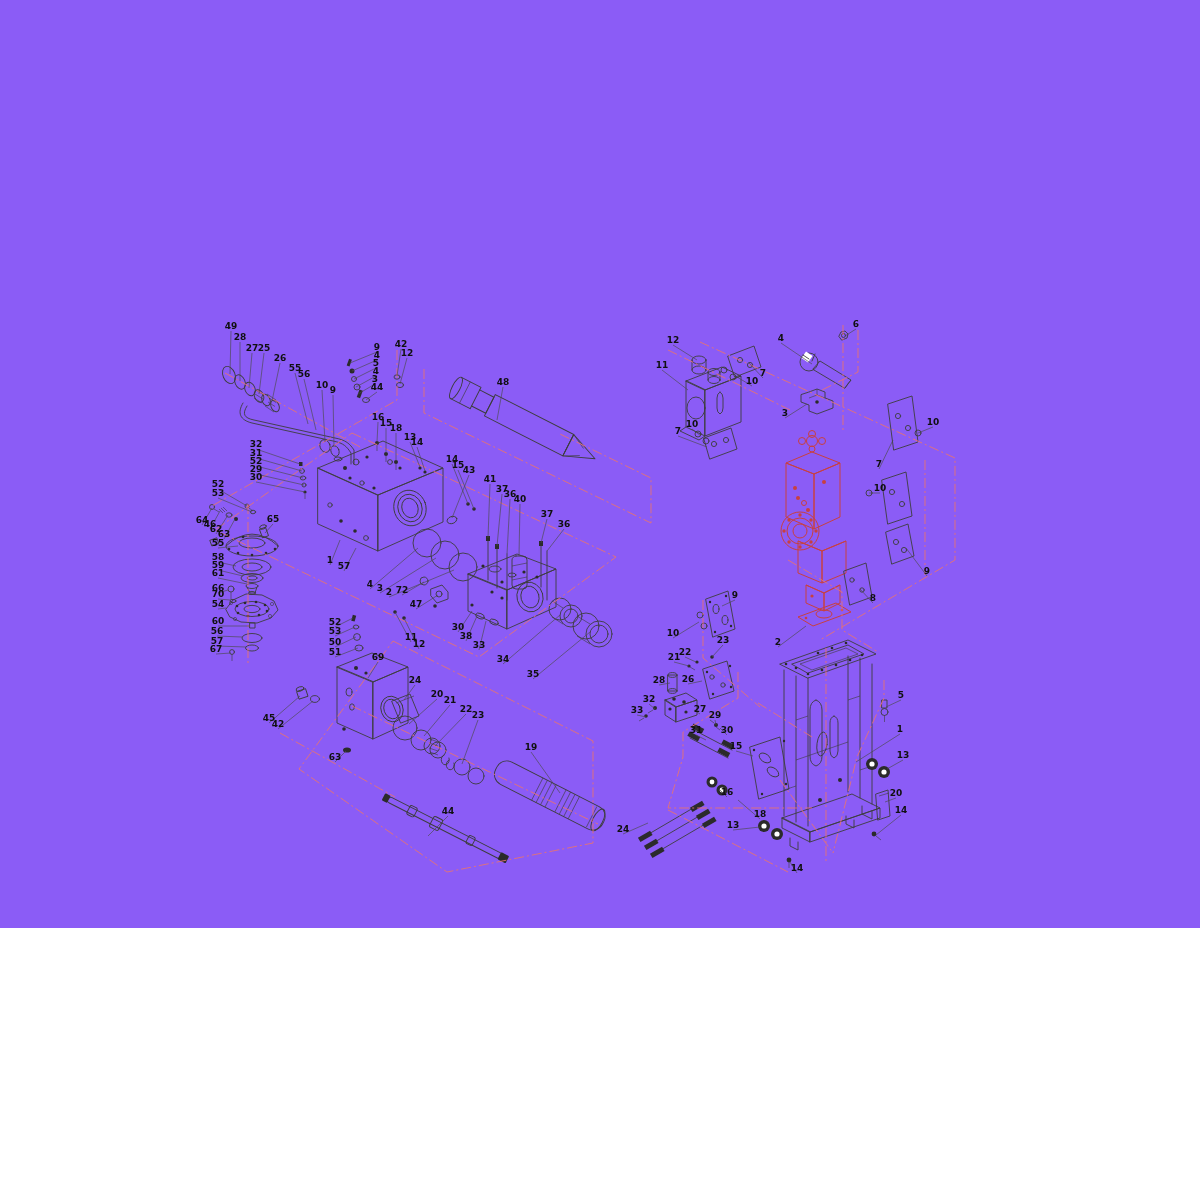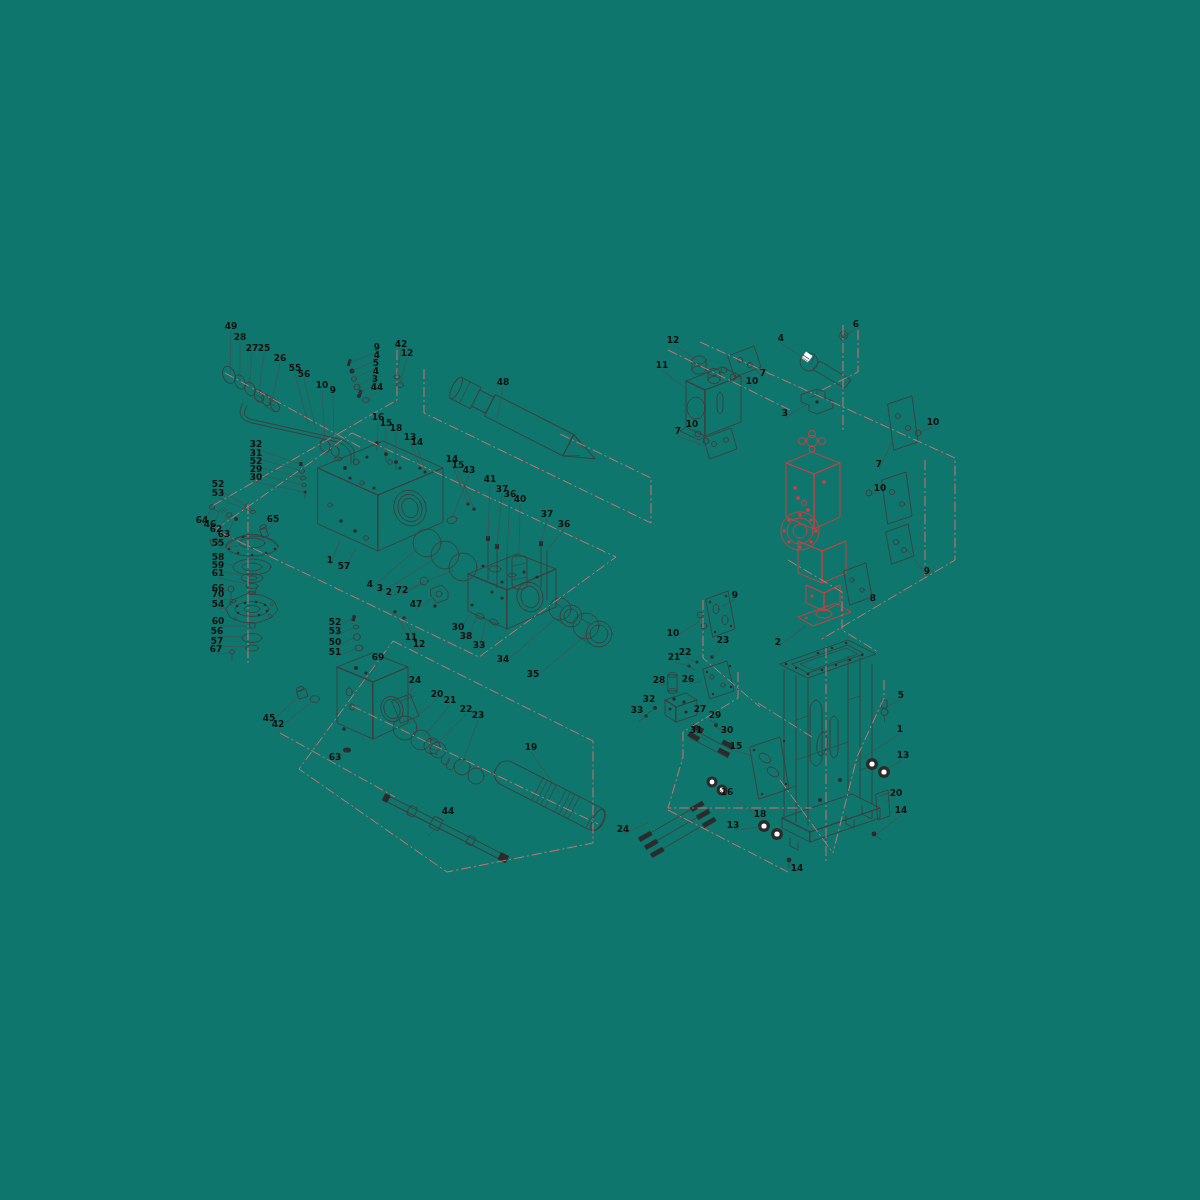--- a/index.html
+++ b/index.html
@@ -1,17 +1,17 @@
 <!DOCTYPE html>
 <html><head>
 <meta charset="utf-8">
 <title>Parts Diagram</title>
 <style>
   html,body{margin:0;padding:0;background:#fff;}
-  #stage{position:relative;width:1200px;height:1200px;background:#0f766e;overflow:hidden;}
+  #stage{position:relative;width:1200px;height:928px;background:#8b5cf6;overflow:hidden;}
   svg{position:absolute;left:0;top:0;}
   .ln{fill:none;stroke:#3d3d3d;stroke-width:0.9;stroke-linejoin:round;stroke-linecap:round;}
   .lt{fill:none;stroke:#3d3d3d;stroke-width:0.6;}
   .dk{fill:#2b2b2b;stroke:none;}
   .rg{fill:none;stroke:#c84040;stroke-width:1;stroke-linejoin:round;}
   .rdk{fill:#c84040;stroke:none;}
   .redline{fill:none;stroke:#e57373;stroke-width:0.9;stroke-dasharray:10 3 2 3;}
   .leader{stroke:#4a4a4a;stroke-width:0.65;fill:none;}
   .plabel{font:600 9px "DejaVu Sans", sans-serif;fill:#101010;text-anchor:middle;}
 </style>

